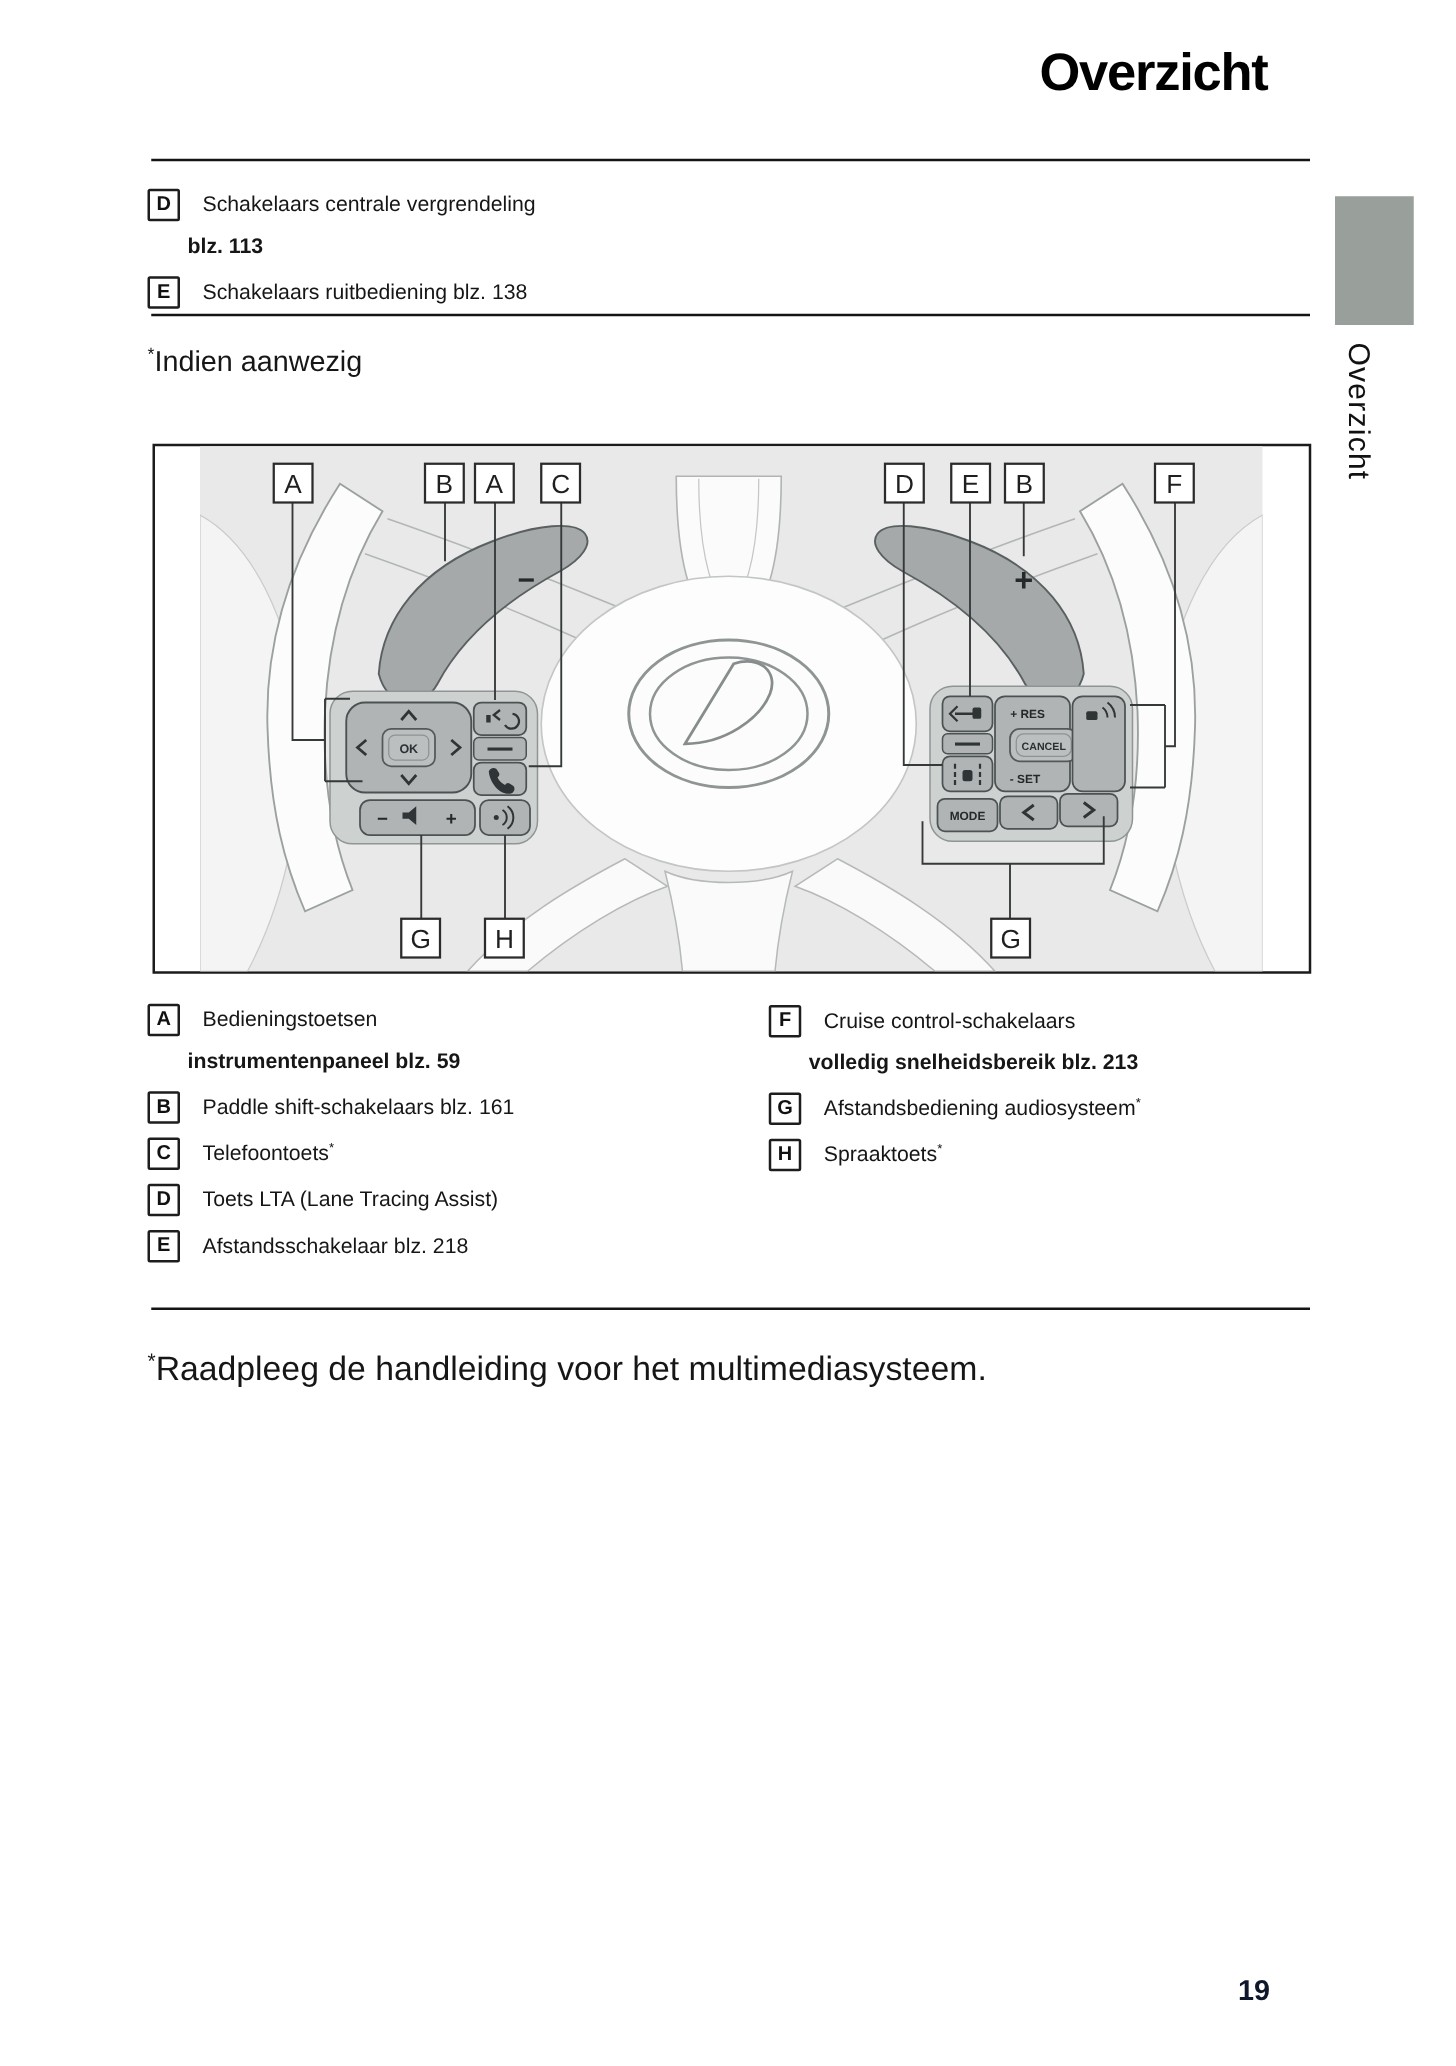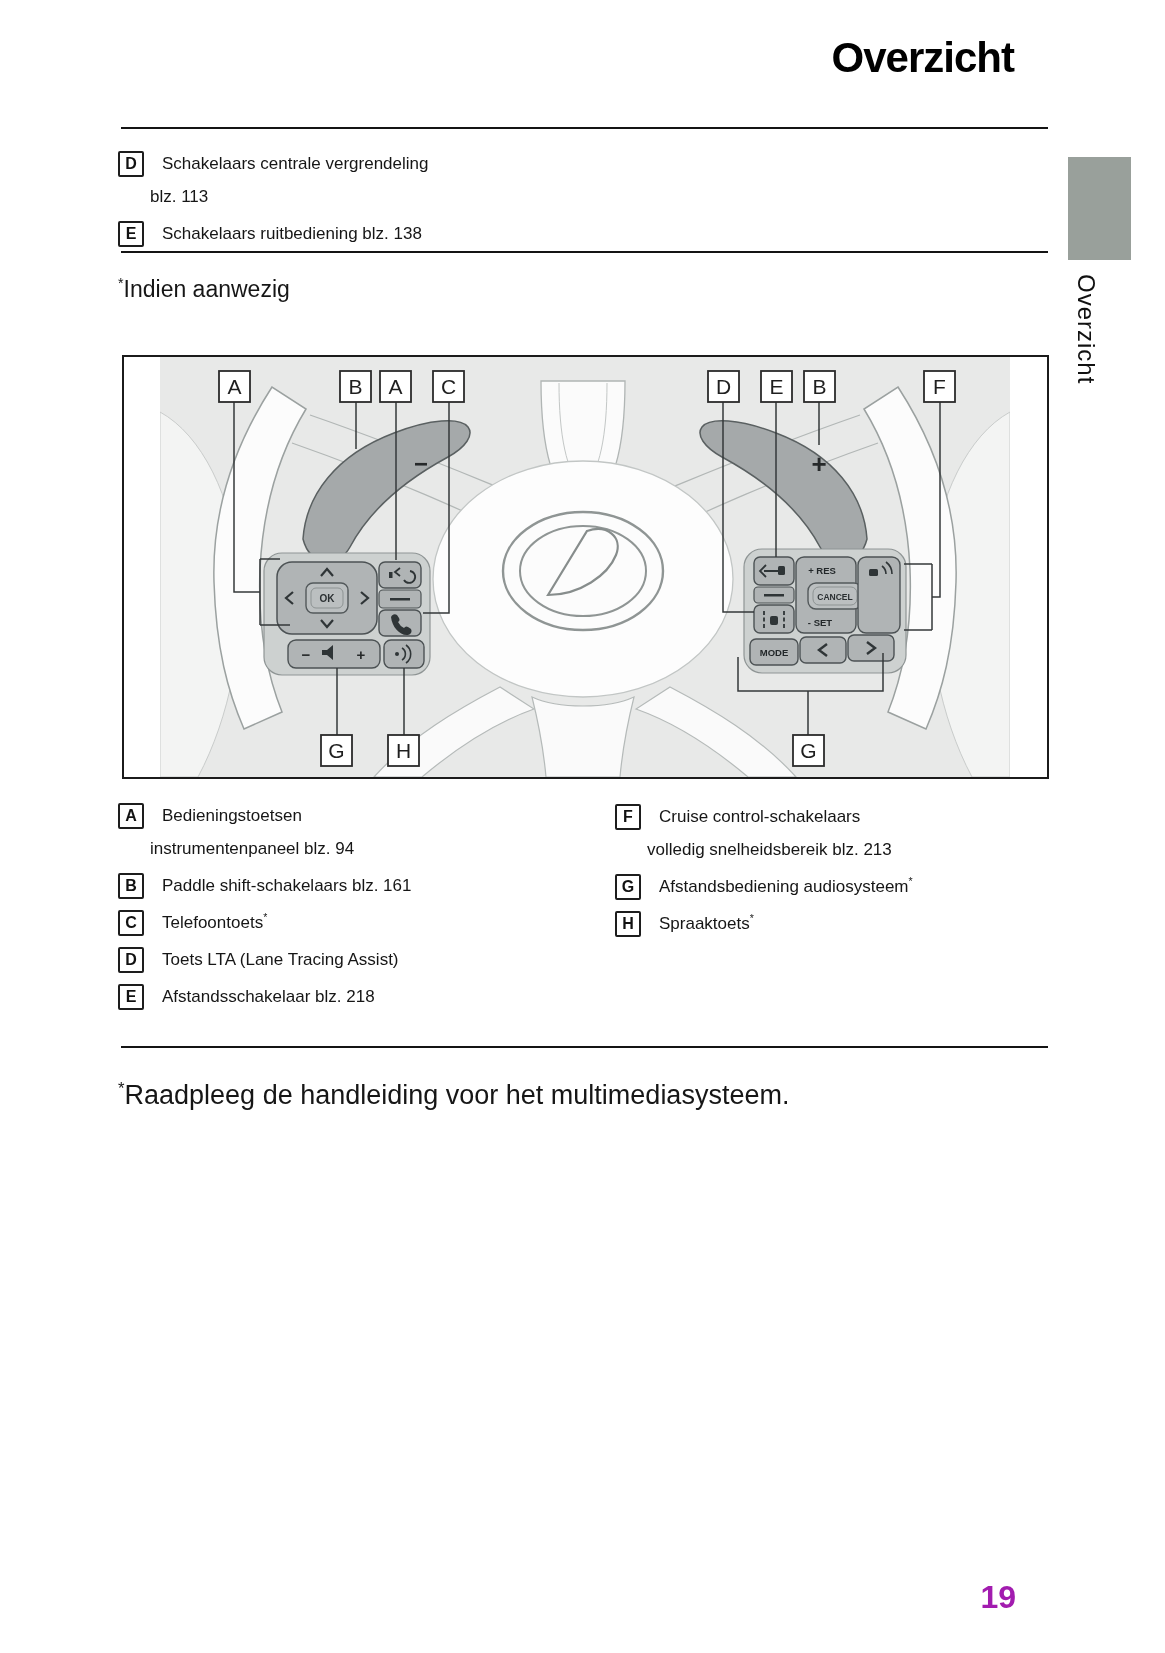--- a/index.html
+++ b/index.html
@@ -18,29 +18,29 @@
     left:1072px; top:274px; writing-mode:vertical-rl; font-size:24px; color:#111;
     letter-spacing:1px; height:140px;
   }
   .legend-row{display:flex; align-items:flex-start; gap:14px; margin-bottom:4px;}
   .key{
     flex:0 0 auto; width:22px; height:22px; border:2px solid #1d1d1d; border-radius:2px;
     font-size:16px; font-weight:bold; line-height:22px; text-align:center; margin-top:4px; color:#111;
   }
   .txt{font-size:17px; line-height:33px; color:#161616;}
   .txt .first{padding-left:4px;}
-  .txt .cont{margin-left:-8px;}
+  .txt .cont{margin-left:-8px;font-weight:bold;}
   .txt .cont:empty{display:none;}
   sup{font-size:62%; vertical-align:super; line-height:0;}
   .top-legend{left:118px; top:147px; width:720px;}
   .legend-left{left:118px; top:799px; width:485px;}
   .legend-right{left:615px; top:800px; width:450px;}
   .note{left:118px; top:276px; font-size:23px;}
   .footnote{left:118px; top:1080px; font-size:27px;}
-  .page-num{right:115px; top:1579px; font-size:32px; font-weight:bold; color:#a21caf;}
+  .page-num{right:115px; top:1579px; font-size:23px; font-weight:bold; color:#0f172a;}
   .diagram-box{
     left:122px; top:355px; width:927px; height:424px; border:2px solid #1b1b1b;
     box-sizing:border-box; background:#ffffff;
   }
   .diagram-panel{position:absolute; left:36px; top:0; width:850px; height:420px; background:#e8e9e8;}
   svg text{font-family:"Liberation Sans","DejaVu Sans",sans-serif;}
 </style>
 </head>
 <body>
 
@@ -247,21 +247,21 @@
         </g>
       </svg>
     </div>
   </div>
 
   <div class="abs legend-left">
     <div class="legend-row">
       <div class="key">A</div>
       <div class="txt">
         <div class="first"><span>Bedieningstoetsen</span><sup></sup></div>
-        <div class="cont">instrumentenpaneel blz. 94</div>
+        <div class="cont">instrumentenpaneel blz. 59</div>
       </div>
     </div>
     <div class="legend-row">
       <div class="key">B</div>
       <div class="txt">
         <div class="first"><span>Paddle shift-schakelaars blz. 161</span><sup></sup></div>
 
       </div>
     </div>
     <div class="legend-row">

